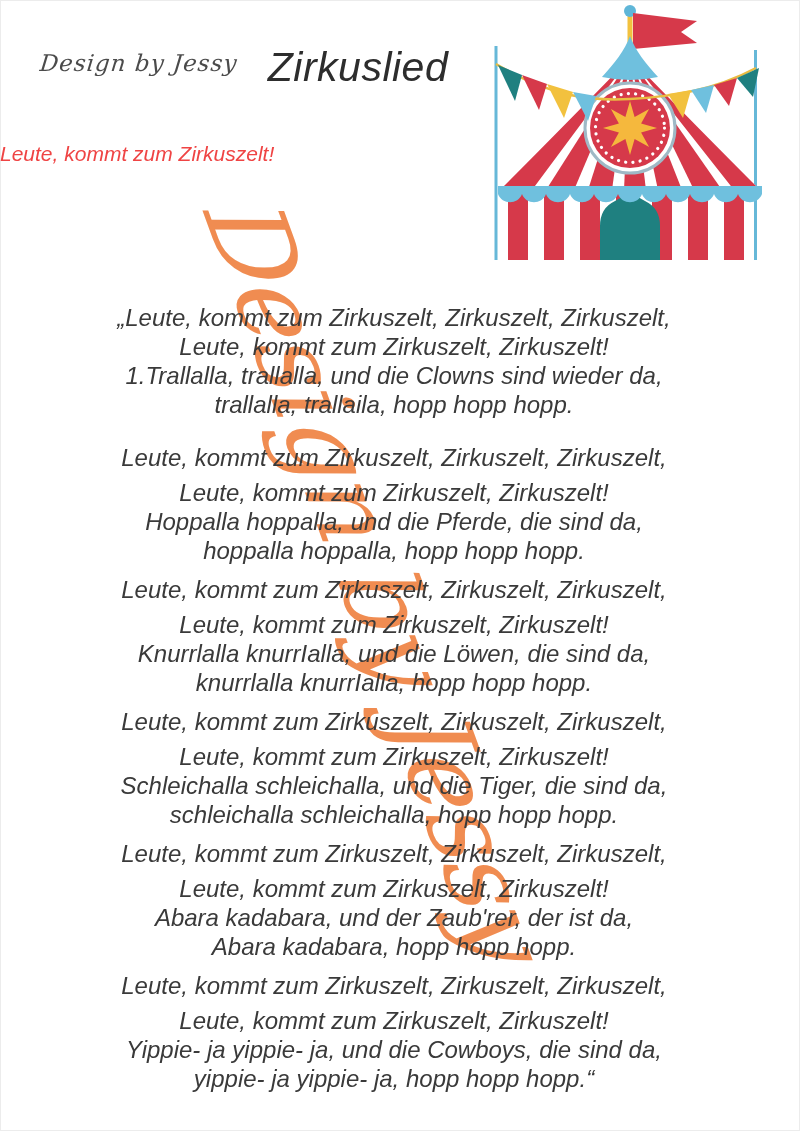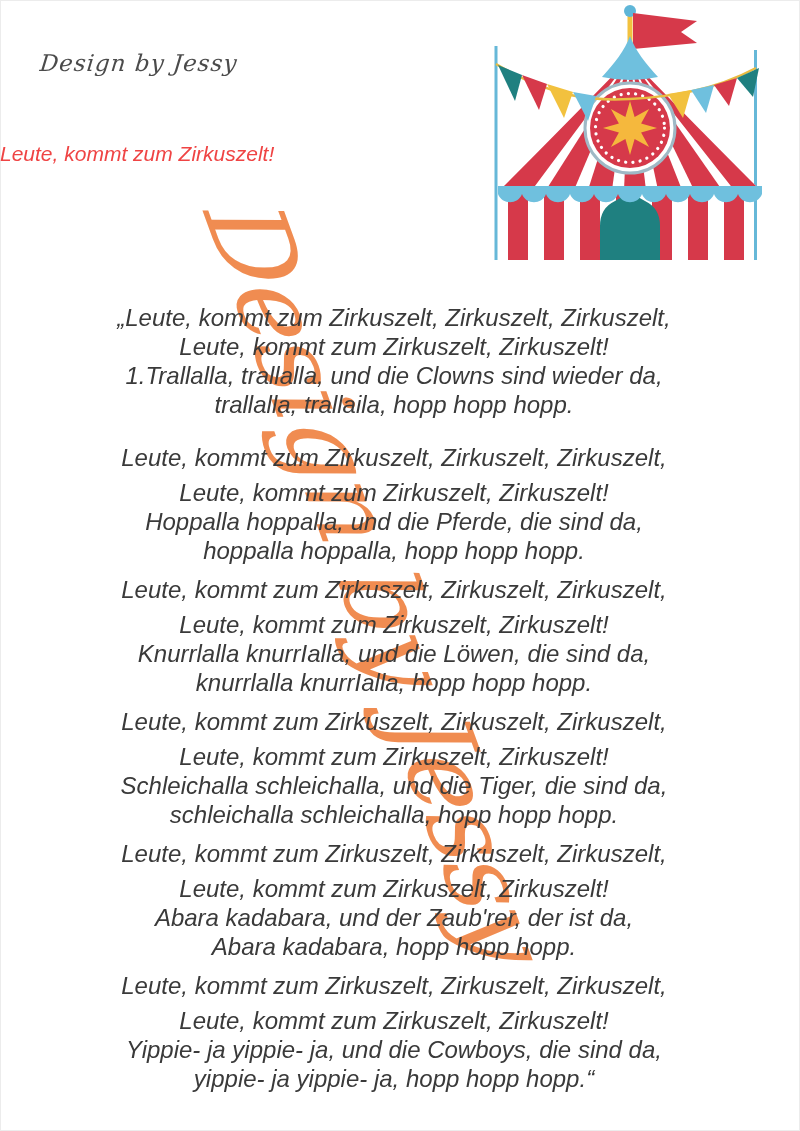--- a/index.html
+++ b/index.html
@@ -40,20 +40,21 @@
 </style>
 </head>
 <body>
 
 <div class="page">
 
   <div class="signature">Design by Jessy</div>
 
   <div class="watermark">Design by Jessy</div>
 
+  <div class="title">Zirkuslied</div>
 
   <div class="subtitle">Leute, kommt zum Zirkuszelt!</div>
 
   <svg class="tent" viewBox="0 0 276 260" xmlns="http://www.w3.org/2000/svg">
 
     <rect x="6.5" y="44" width="3" height="214" fill="#66B8D8"></rect>
     <rect x="266" y="48" width="3" height="210" fill="#66B8D8"></rect>
 
     <rect x="139.5" y="8" width="5" height="42" rx="2" fill="#F2C13E"></rect>
     <circle cx="142" cy="9" r="6" fill="#5FB6D8"></circle>

